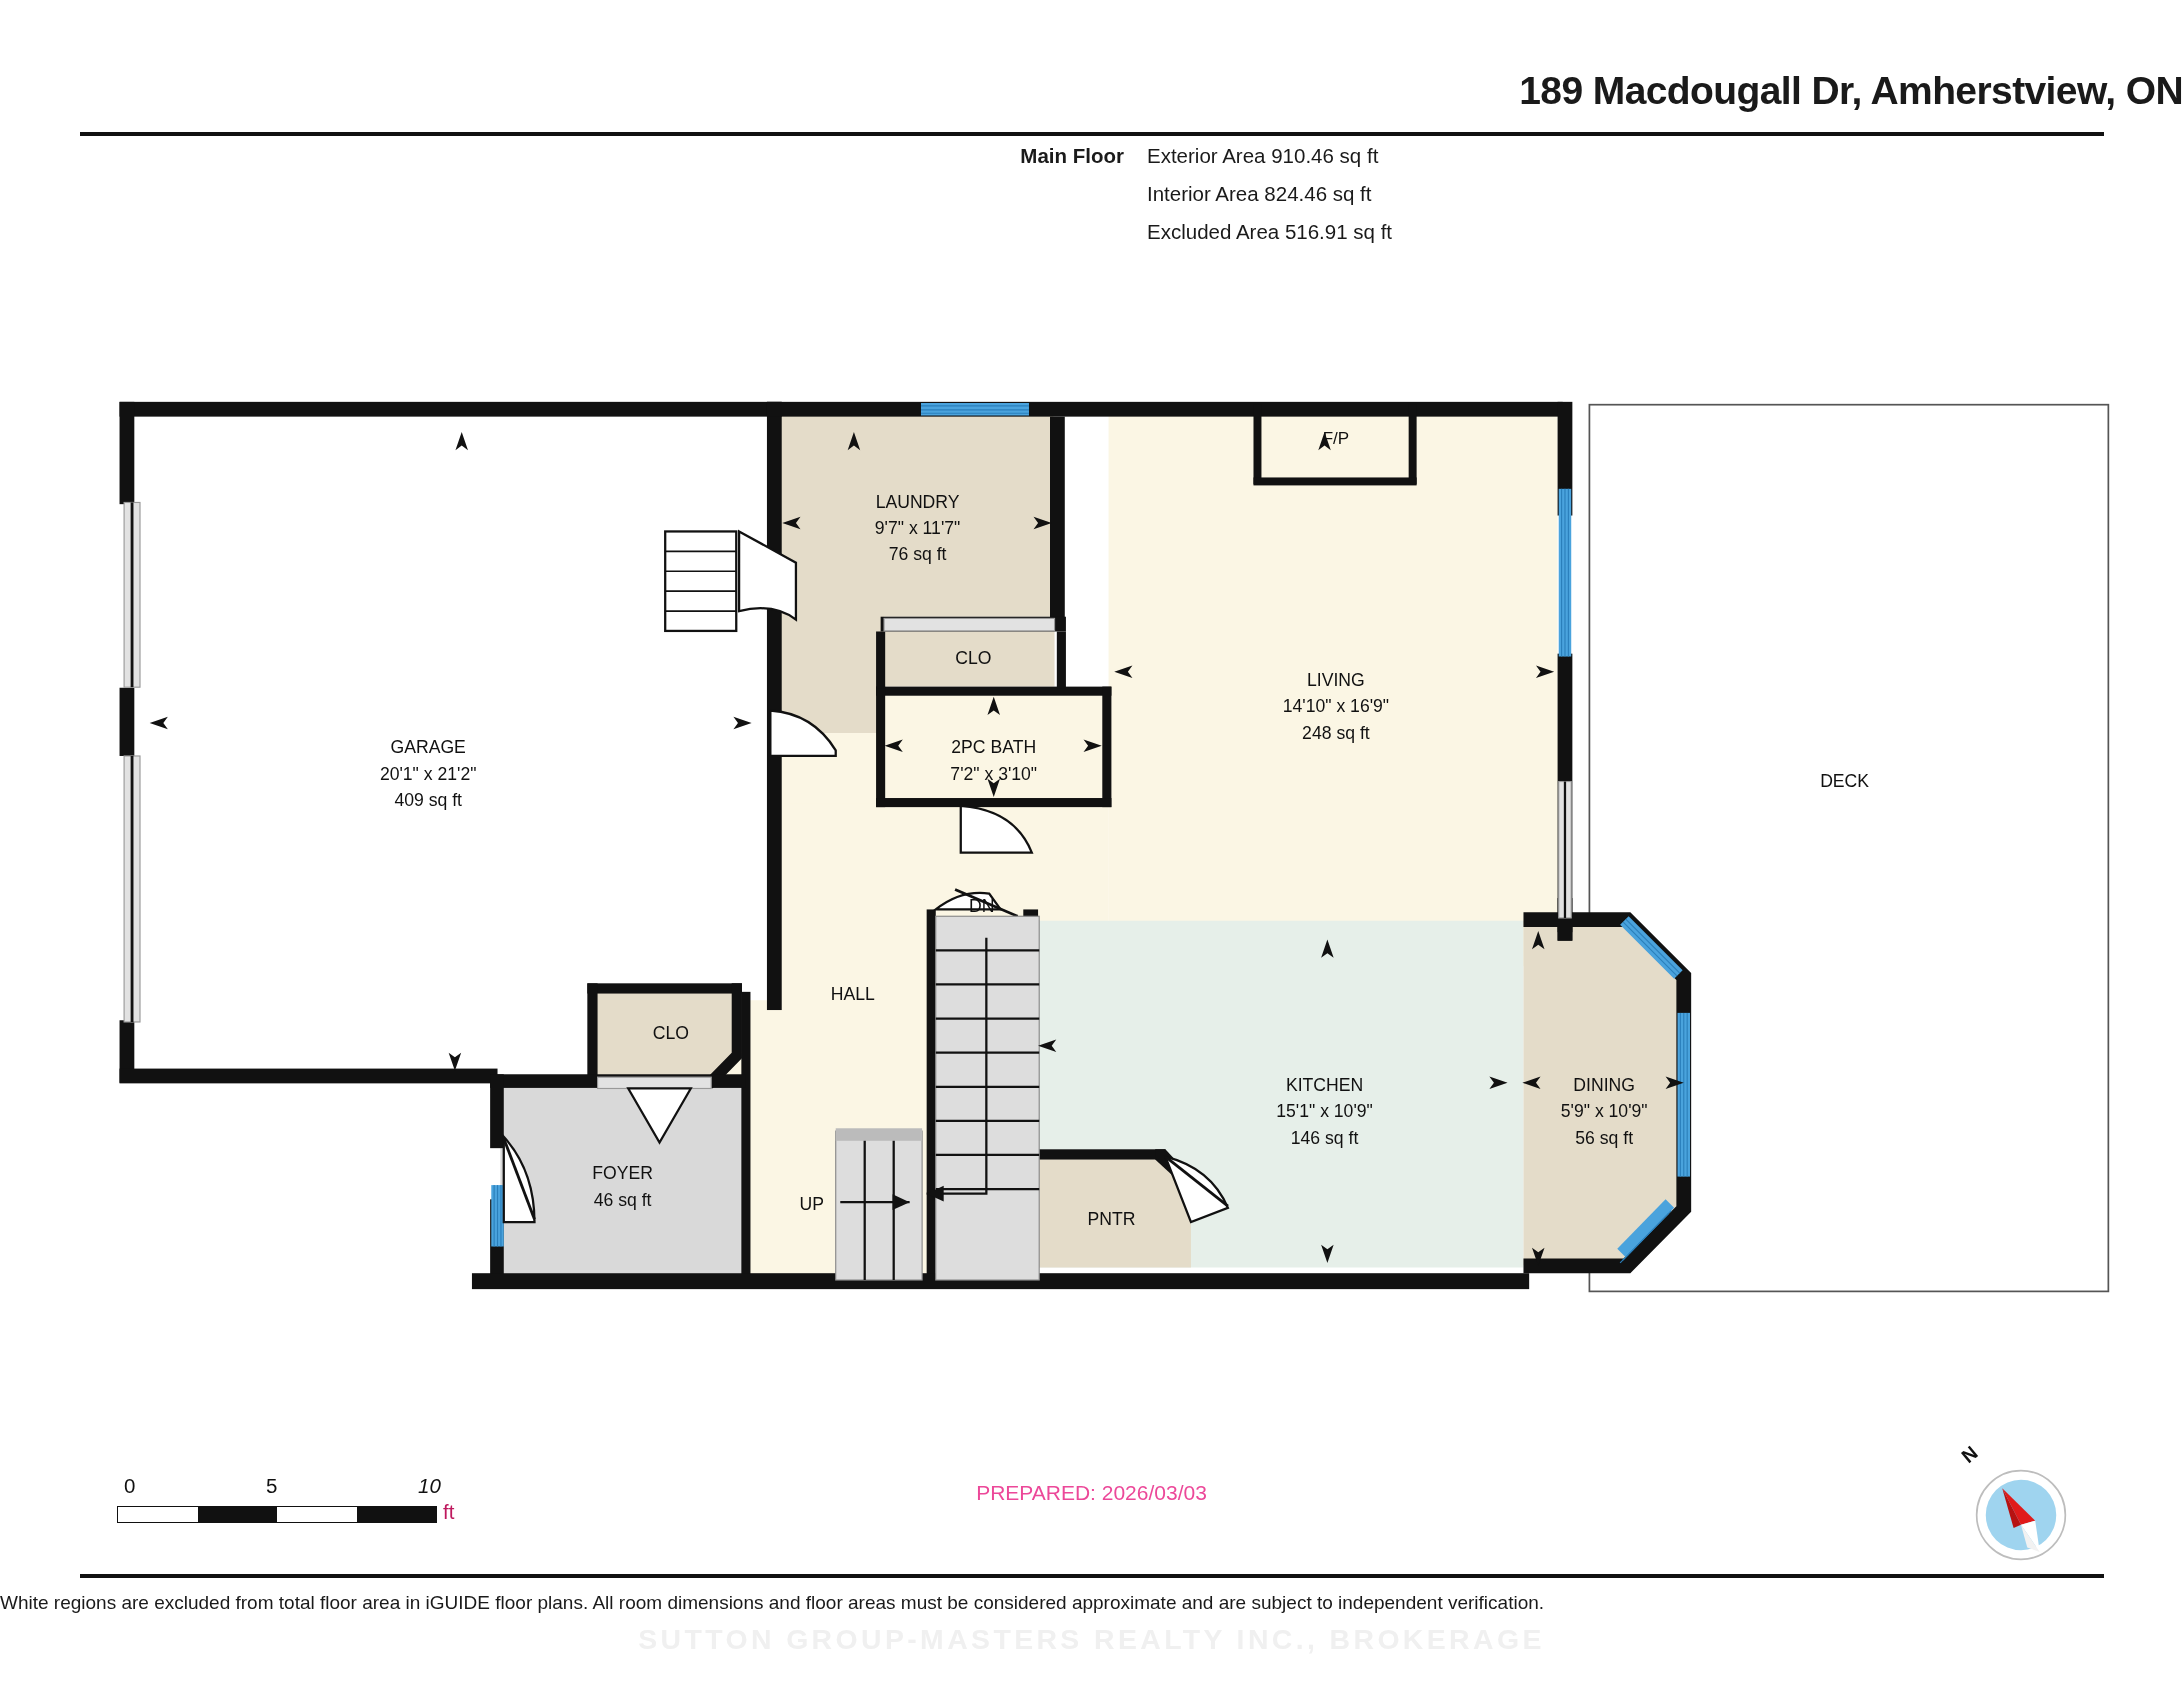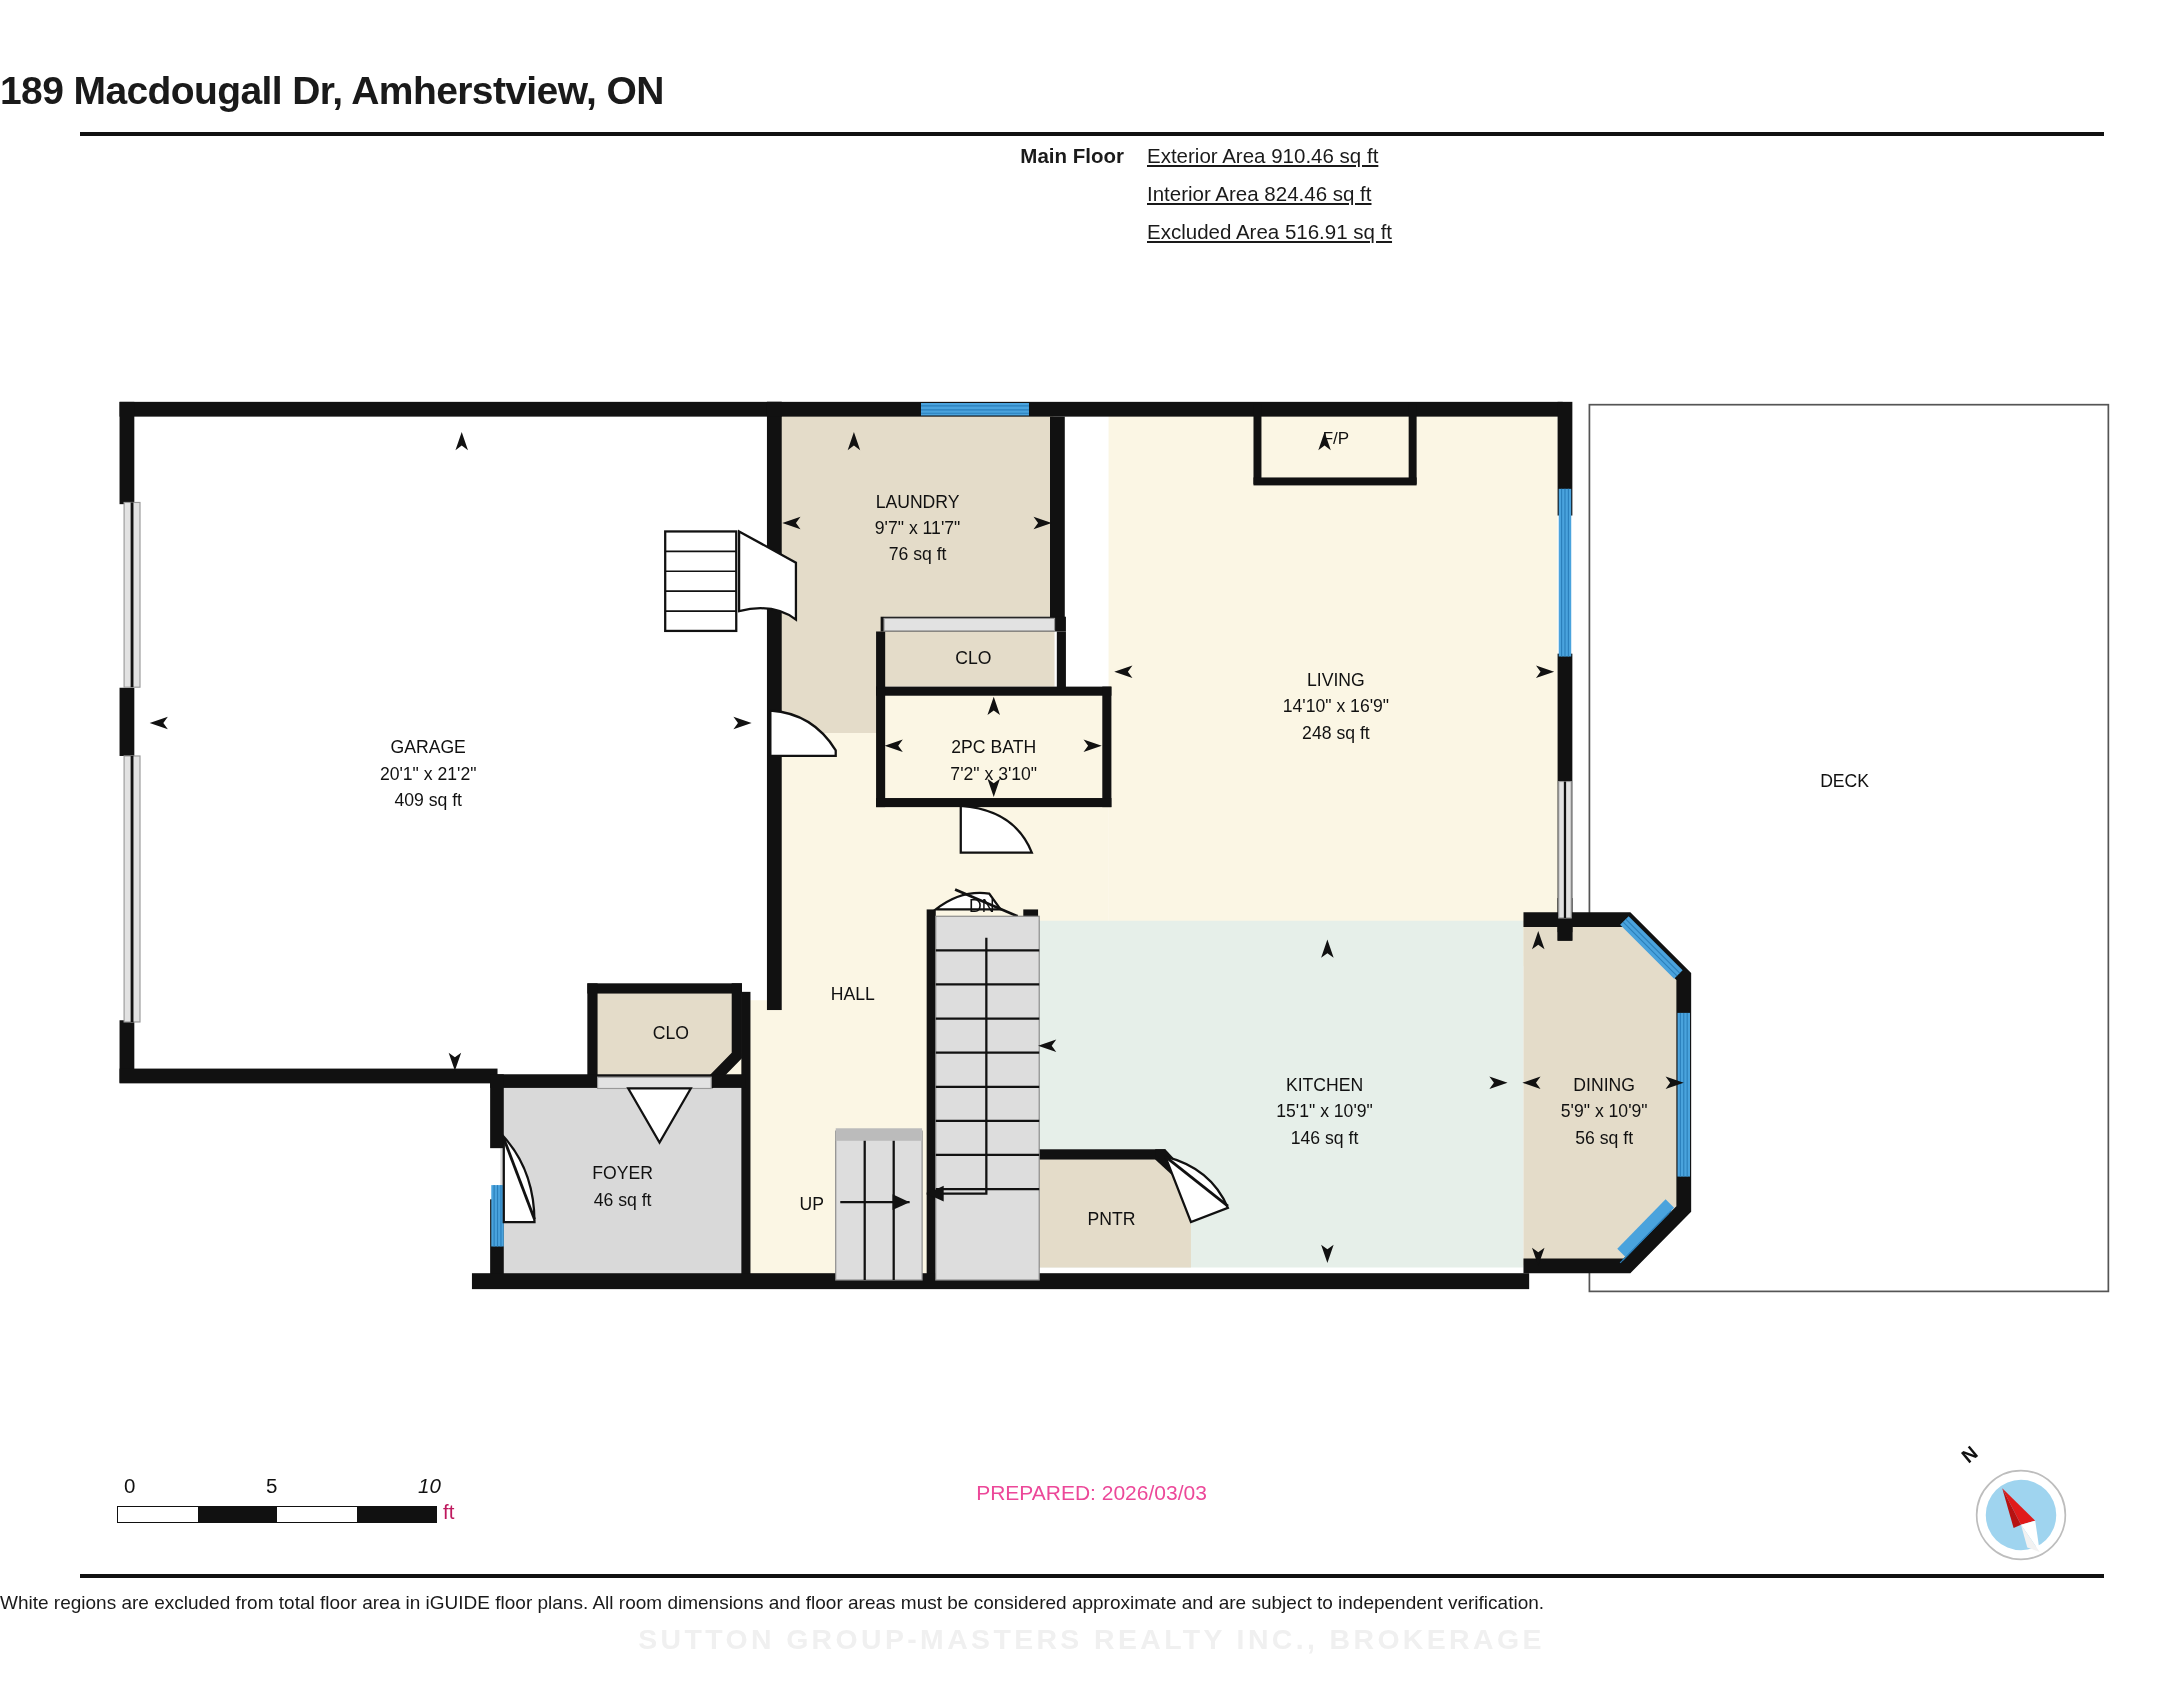--- a/index.html
+++ b/index.html
@@ -2,35 +2,35 @@
 <html style="font-size:9px"><head>
 <meta charset="utf-8">
 <style>
   html,body{margin:0;padding:0;background:#ffffff;}
   body{
     width:2183px;height:1687px;position:relative;overflow:hidden;
     font-family:"Liberation Sans",sans-serif;color:#111;
   }
   
   #title{
-    position:absolute;left:0;top:69px;width:2183px;text-align:left;
+    position:absolute;left:0;top:69px;width:2183px;text-align:right;
     font-size:39px;font-weight:bold;letter-spacing:-0.6px;color:#1a1a1a;
   }
   #title-rule{
     position:absolute;left:80px;top:132px;width:2024px;height:4px;background:#111;
   }
   #area-block{
     position:absolute;left:982px;top:137px;width:625px;
     font-size:20.5px;line-height:38px;color:#1a1a1a;
   }
   #area-block .floor-name{
     position:absolute;left:0;top:0;font-weight:bold;width:142px;text-align:right;
   }
   #area-block .lines{margin-left:165px;}
-  #area-block .lines div{white-space:nowrap;text-decoration:underline;}
+  #area-block .lines div{white-space:nowrap;}
 
   
   #plan{position:absolute;left:0;top:0;width:2183px;height:1687px;}
 
   
   #scalebar{position:absolute;left:117px;top:1506px;width:318px;height:15px;border:1.7px solid #111;display:flex;}
   #scalebar i{flex:1;display:block;}
   #scalebar i:nth-child(odd){background:#ffffff;}
   #scalebar i:nth-child(even){background:#111;}
   .scale-tick{position:absolute;font-size:20.5px;color:#111;}

